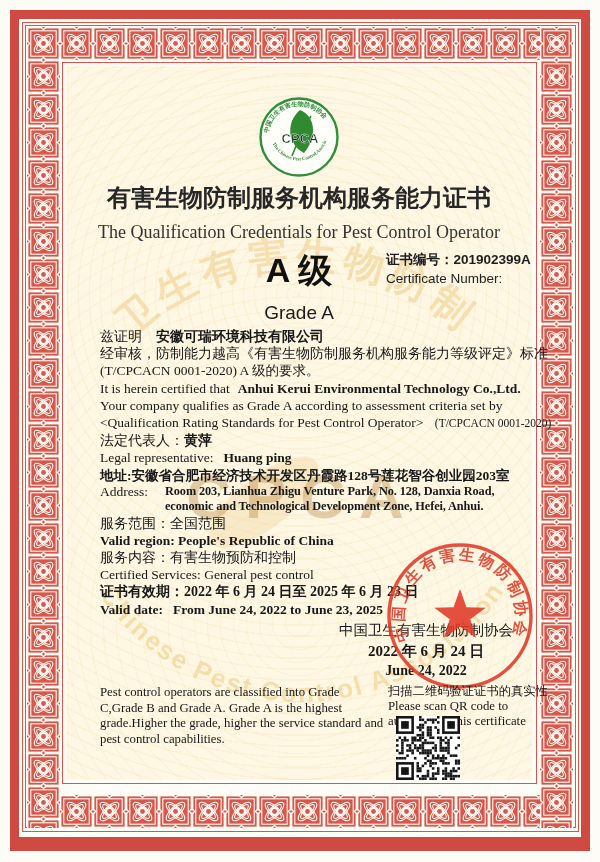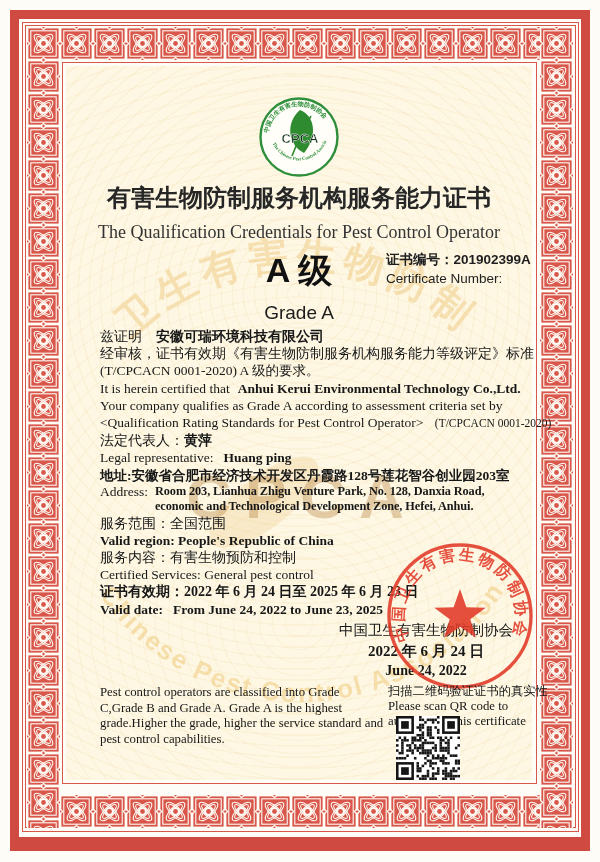--- a/index.html
+++ b/index.html
@@ -35,21 +35,21 @@
              font-size:34px;line-height:36px;color:#111;}
   .grade .en{font-family:"Liberation Sans","DejaVu Sans",sans-serif;
              font-size:19px;color:#1c1c1c;margin-top:14px;}
   .body{position:absolute;left:34px;top:262px;width:404px;font-size:13.5px;line-height:17.2px;}
   .body .ln{white-space:nowrap;}
   .zhl{font-size:14px;}
   .b{font-weight:bold;}
   .gap{display:inline-block;width:14px;}
   .small{font-size:11.5px;padding-left:8px;}
   .addr-en{display:flex;white-space:normal;line-height:15.4px;}
-  .addr-en .lab{flex:none;margin-right:7px;font-size:13.5px;}
+  .addr-en .lab{flex:none;margin-right:17px;font-size:13.5px;}
   .addr-en .val{width:352px;font-weight:bold;font-size:12.3px;letter-spacing:-0.1px;}
   .assoc{position:absolute;left:246px;top:554px;width:228px;text-align:center;}
   .assoc .name{font-size:14.5px;line-height:20px;}
   .assoc .dzh{font-size:15px;font-weight:bold;line-height:22px;}
   .assoc .den{font-size:14px;font-weight:bold;line-height:17px;}
   .stamp{position:absolute;left:309px;top:465px;opacity:0.88;}
   .footL{position:absolute;left:34px;top:618px;width:284px;}
   .footL .zh{font-size:12.8px;line-height:15.8px;white-space:pre-line;}
   .footL .en{font-size:12.8px;line-height:15.6px;margin-top:1px;}
   .footR{position:absolute;left:322px;top:618px;width:146px;}
@@ -147,21 +147,21 @@
       <div class="en">Certificate Number:</div>
     </div>
 
     <div class="grade">
       <div class="zh">A 级</div>
       <div class="en">Grade A</div>
     </div>
 
     <div class="body">
       <div class="ln zhl"><span>兹证明</span><span class="gap"></span><span class="b">安徽可瑞环境科技有限公司</span></div>
-      <div class="ln zhl">经审核，证书有效期《有害生物防制服务机构服务能力等级评定》标准</div>
+      <div class="ln zhl">经审核，防制能力越高《有害生物防制服务机构服务能力等级评定》标准</div>
       <div class="ln">(T/CPCACN 0001-2020) A 级的要求。</div>
       <div class="ln"><span>It is herein certified that</span><span class="gap" style="width:8px"></span><span class="b">Anhui Kerui Environmental Technology Co.,Ltd.</span></div>
       <div class="ln">Your company qualifies as Grade A according to assessment criteria set by</div>
       <div class="ln"><span>&lt;Qualification Rating Standards for Pest Control Operator&gt;</span> <span class="small">(T/CPCACN 0001-2020)</span></div>
       <div class="ln zhl"><span>法定代表人：</span><span class="b">黄萍</span></div>
       <div class="ln"><span>Legal representative:</span><span class="gap" style="width:10px"></span><span class="b">Huang ping</span></div>
       <div class="ln zhl b" style="font-size:13.5px"><span>地址:</span><span>安徽省合肥市经济技术开发区丹霞路128号莲花智谷创业园203室</span></div>
       <div class="addr-en">
         <span class="lab">Address:</span>
         <span class="val">Room 203, Lianhua Zhigu Venture Park, No. 128, Danxia Road, economic and Technological Development Zone, Hefei, Anhui.</span>

